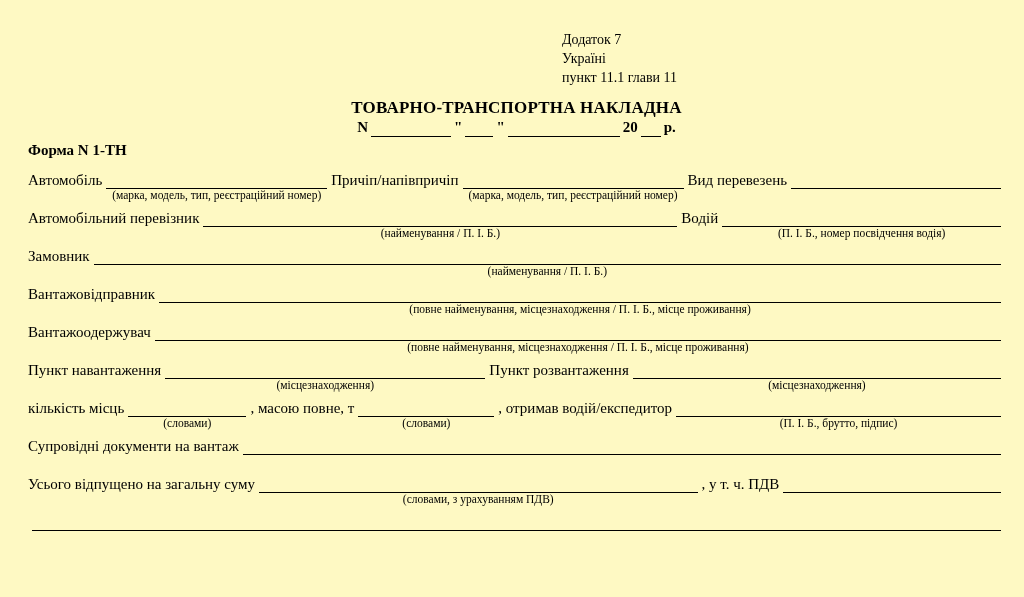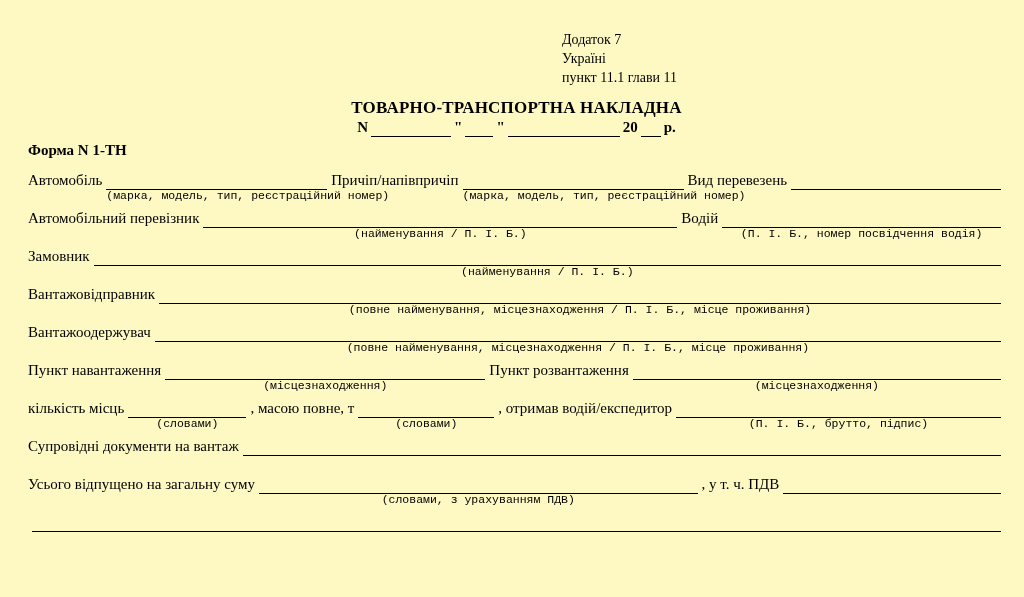--- a/index.html
+++ b/index.html
@@ -19,31 +19,30 @@
   .title-block{text-align:center;margin-top:11px;}
   .doc-title{font-weight:bold;font-size:17px;line-height:19px;letter-spacing:.2px;}
   .number-line{
     display:flex;justify-content:center;align-items:flex-end;
     font-weight:bold;height:20px;
   }
   .number-line .seg-label{white-space:pre;padding:0 3px;}
   .number-line .seg-blank{border-bottom:1px solid #000;height:16px;}
   .forma{font-weight:bold;text-align:left;margin-top:4px;}
   .rows{margin-top:11px;}
-  .row{display:flex;align-items:center;height:19px;margin-bottom:19px;}
+  .row{display:flex;align-items:flex-start;height:19px;margin-bottom:19px;}
   .row .seg-label{white-space:pre;flex:0 0 auto;}
   .row .seg-blank{
     position:relative;border-bottom:1px solid #000;
     height:17px;margin:0 4px;flex:1 1 0;
   }
   .row .hint{
     position:absolute;top:100%;left:0;right:0;
     text-align:center;font-size:11.5px;line-height:14px;
     white-space:nowrap;
-    font-family:Liberation Mono, monospace;
   }
   .row.last{margin-bottom:17px;}
 </style>
 </head>
 <body>
 
 <div class="page">
 
   <div class="appendix">
     <div>Додаток 7</div>

